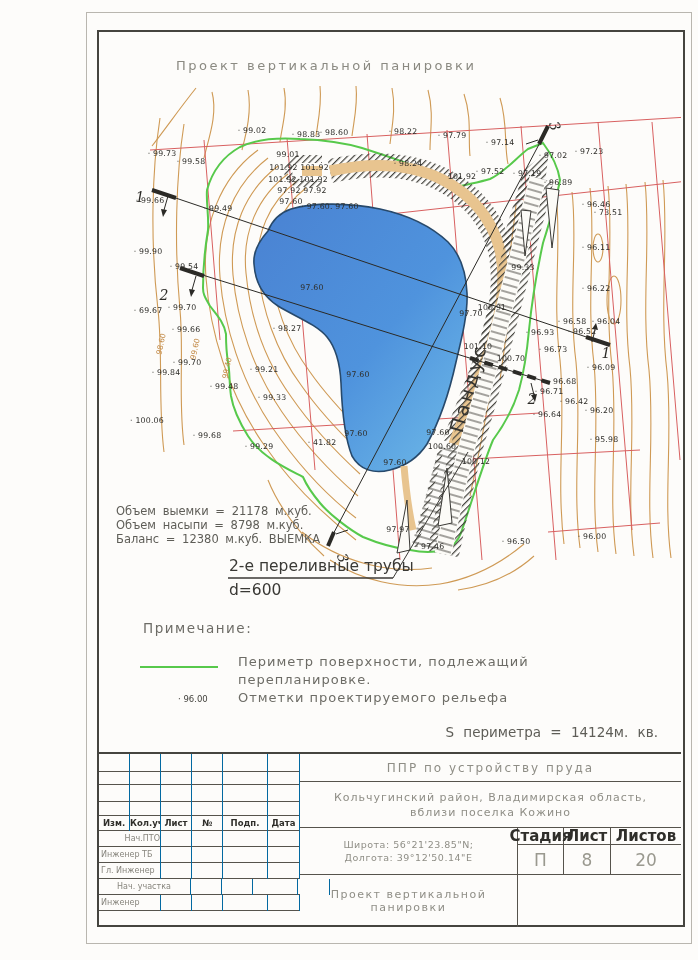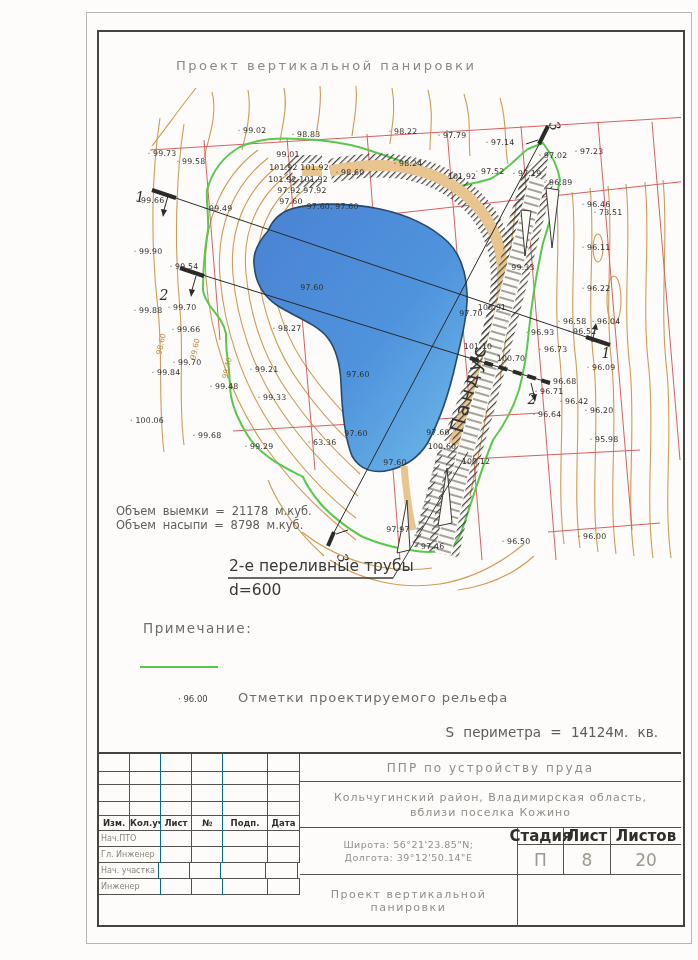--- a/index.html
+++ b/index.html
@@ -203,45 +203,47 @@
     <span class="secnum" style="left:606px;top:353px">1</span>
     <span class="secnum" style="left:164px;top:295px">2</span>
     <span class="secnum" style="left:532px;top:399px">2</span>
     <span class="secnum rot" style="left:555px;top:126px">3</span>
     <span class="secnum rot" style="left:343px;top:558px">3</span>
     <span class="ramp-label">Пандус</span>
 
     <div class="volumes">
       <div>Объем выемки = 21178 м.куб.</div>
       <div>Объем насыпи = 8798 м.куб.</div>
+      <div>Баланс = 12380 м.куб. ВЫЕМКА</div>
     </div>
 
     <span class="callout-title">2-е переливные трубы</span>
     <span class="callout-sub">d=600</span>
 
     <span class="note-head">Примечание:</span>
     <div class="legend-swatch"></div>
+    <div class="legend-t1">Периметр поверхности, подлежащий перепланировке.</div>
     <span class="legend-sample">· 96.00</span>
     <span class="legend-t2">Отметки проектируемого рельефа</span>
     <div class="s-perim">S периметра = 14124м. кв.</div>
   <span class="ep" style="left: 252px; top: 130px; text-align: center;">· 99.02</span>
       <span class="ep" style="left: 306px; top: 134px;">· 98.83</span>
-      <span class="ep" style="left: 350px; top: 132px; margin-top: 40px;">· 98.60</span>
+      <span class="ep" style="left: 334px; top: 132px;">· 98.60</span>
       <span class="ep" style="left: 403px; top: 131px;">· 98.22</span>
       <span class="ep" style="left: 452px; top: 135px;">· 97.79</span>
       <span class="ep" style="left: 500px; top: 142px;">· 97.14</span>
       <span class="ep" style="left: 553px; top: 155px;">· 97.02</span>
       <span class="ep" style="left: 589px; top: 151px;">· 97.23</span>
       <span class="ep" style="left: 162px; top: 153px;">· 99.73</span>
       <span class="ep" style="left: 191px; top: 161px;">· 99.58</span>
       <span class="ep" style="left: 150px; top: 200px;">· 99.66</span>
       <span class="ep" style="left: 218px; top: 208px;">· 99.49</span>
       <span class="ep" style="left: 148px; top: 251px;">· 99.90</span>
       <span class="ep" style="left: 184px; top: 266px;">· 99.54</span>
-      <span class="ep" style="left: 148px; top: 310px;">· 99.88</span>
+      <span class="ep" style="left: 148px; top: 310px;">· 69.67</span>
       <span class="ep" style="left: 182px; top: 307px;">· 99.70</span>
       <span class="ep" style="left: 186px; top: 329px;">· 99.66</span>
       <span class="ep" style="left: 187px; top: 362px;">· 99.70</span>
       <span class="ep" style="left: 166px; top: 372px;">· 99.84</span>
       <span class="ep" style="left: 147px; top: 420px;">· 100.06</span>
       <span class="ep" style="left: 207px; top: 435px;">· 99.68</span>
       <span class="ep" style="left: 259px; top: 446px;">· 99.29</span>
       <span class="ep" style="left: 224px; top: 386px;">· 99.48</span>
       <span class="ep" style="left: 272px; top: 397px;">· 99.33</span>
       <span class="ep" style="left: 264px; top: 369px;">· 99.21</span>
@@ -282,21 +284,21 @@
       <span class="ep" style="left: 511px; top: 358px;">100.70</span>
       <span class="ep" style="left: 442px; top: 446px;">100.60</span>
       <span class="ep" style="left: 476px; top: 461px;">100.12</span>
       <span class="ep" style="left: 398px; top: 529px;">97.97</span>
       <span class="ep" style="left: 430px; top: 546px;">· 97.46</span>
       <span class="ep" style="left: 438px; top: 432px;">97.60</span>
       <span class="ep" style="left: 312px; top: 287px;">97.60</span>
       <span class="ep" style="left: 358px; top: 374px;">97.60</span>
       <span class="ep" style="left: 356px; top: 433px;">97.60</span>
       <span class="ep" style="left: 395px; top: 462px;">97.60</span>
-      <span class="ep" style="left: 322px; top: 442px;">· 63.36</span>
+      <span class="ep" style="left: 322px; top: 442px;">· 41.82</span>
       <span class="cl" style="left: 161px; top: 344px; transform: translate(-50%, -50%) rotate(-78deg);">98.60</span>
       <span class="cl" style="left: 195px; top: 349px; transform: translate(-50%, -50%) rotate(-78deg);">99.60</span>
       <span class="cl" style="left: 227px; top: 368px; transform: translate(-50%, -50%) rotate(-78deg);">99.40</span>
     </div>
 
   <div class="title-block">
     <div class="tbl">
       <div id="tb-empty">
           <div class="tr" style="height: 18px;">
             <div class="td " style="width: 31px; height: 18px;"></div>
@@ -333,36 +335,43 @@
         </div>
       <div class="tr" id="tb-cols" style="height:15px">
           <div class="td thd" style="width: 31px; height: 15px;">Изм.</div>
           <div class="td thd" style="width: 31px; height: 15px;">Кол.уч.</div>
           <div class="td thd" style="width: 31px; height: 15px;">Лист</div>
           <div class="td thd" style="width: 31px; height: 15px;">№ док.</div>
           <div class="td thd" style="width: 45px; height: 15px;">Подп.</div>
           <div class="td thd" style="width: 32px; height: 15px;">Дата</div>
         </div>
       <div id="tb-roles">
-          <div class="tr" style="height: 16px;">
+          <div class="tr" style="height: 16px; text-align: right;">
             <div class="td role" style="width: 62px; height: 16px;">Нач.ПТО</div>
             <div class="td " style="width: 31px; height: 16px;"></div>
             <div class="td " style="width: 31px; height: 16px;"></div>
             <div class="td " style="width: 45px; height: 16px;"></div>
             <div class="td " style="width: 32px; height: 16px;"></div>
           </div>
           <div class="tr" style="height: 16px;">
-            <div class="td role" style="width: 62px; height: 16px;">Гл. Инженер</div>
+            <div class="td role" style="width: 62px; height: 16px;">Инженер ТБ</div>
             <div class="td " style="width: 31px; height: 16px;"></div>
             <div class="td " style="width: 31px; height: 16px;"></div>
             <div class="td " style="width: 45px; height: 16px;"></div>
             <div class="td " style="width: 32px; height: 16px;"></div>
           </div>
           <div class="tr" style="height: 16px;">
-            <div class="td role" style="width: 60px; height: 16px;">Нач. участка</div>
+            <div class="td role" style="width: 62px; height: 16px;">Гл. Инженер</div>
+            <div class="td " style="width: 31px; height: 16px;"></div>
+            <div class="td " style="width: 31px; height: 16px;"></div>
+            <div class="td " style="width: 45px; height: 16px;"></div>
+            <div class="td " style="width: 32px; height: 16px;"></div>
+          </div>
+          <div class="tr" style="height: 16px;">
+            <div class="td role" style="width: 76px; height: 16px; margin-left: 16px;">Нач. участка</div>
             <div class="td " style="width: 31px; height: 16px;"></div>
             <div class="td " style="width: 31px; height: 16px;"></div>
             <div class="td " style="width: 45px; height: 16px;"></div>
             <div class="td " style="width: 32px; height: 16px;"></div>
           </div>
           <div class="tr" style="height: 16px;">
             <div class="td role" style="width: 62px; height: 16px;">Инженер</div>
             <div class="td " style="width: 31px; height: 16px;"></div>
             <div class="td " style="width: 31px; height: 16px;"></div>
             <div class="td " style="width: 45px; height: 16px;"></div>

